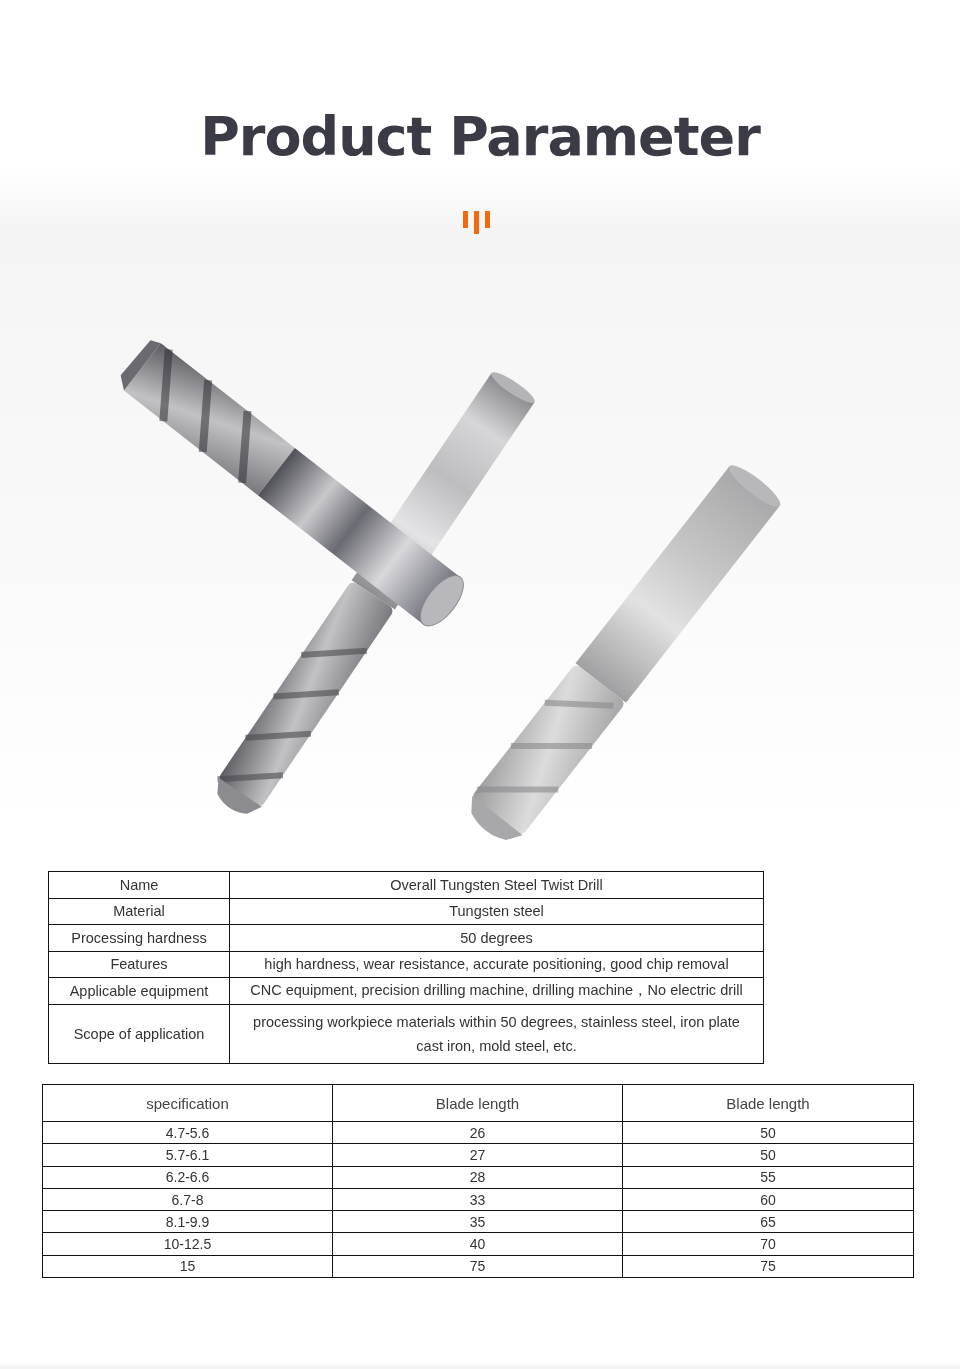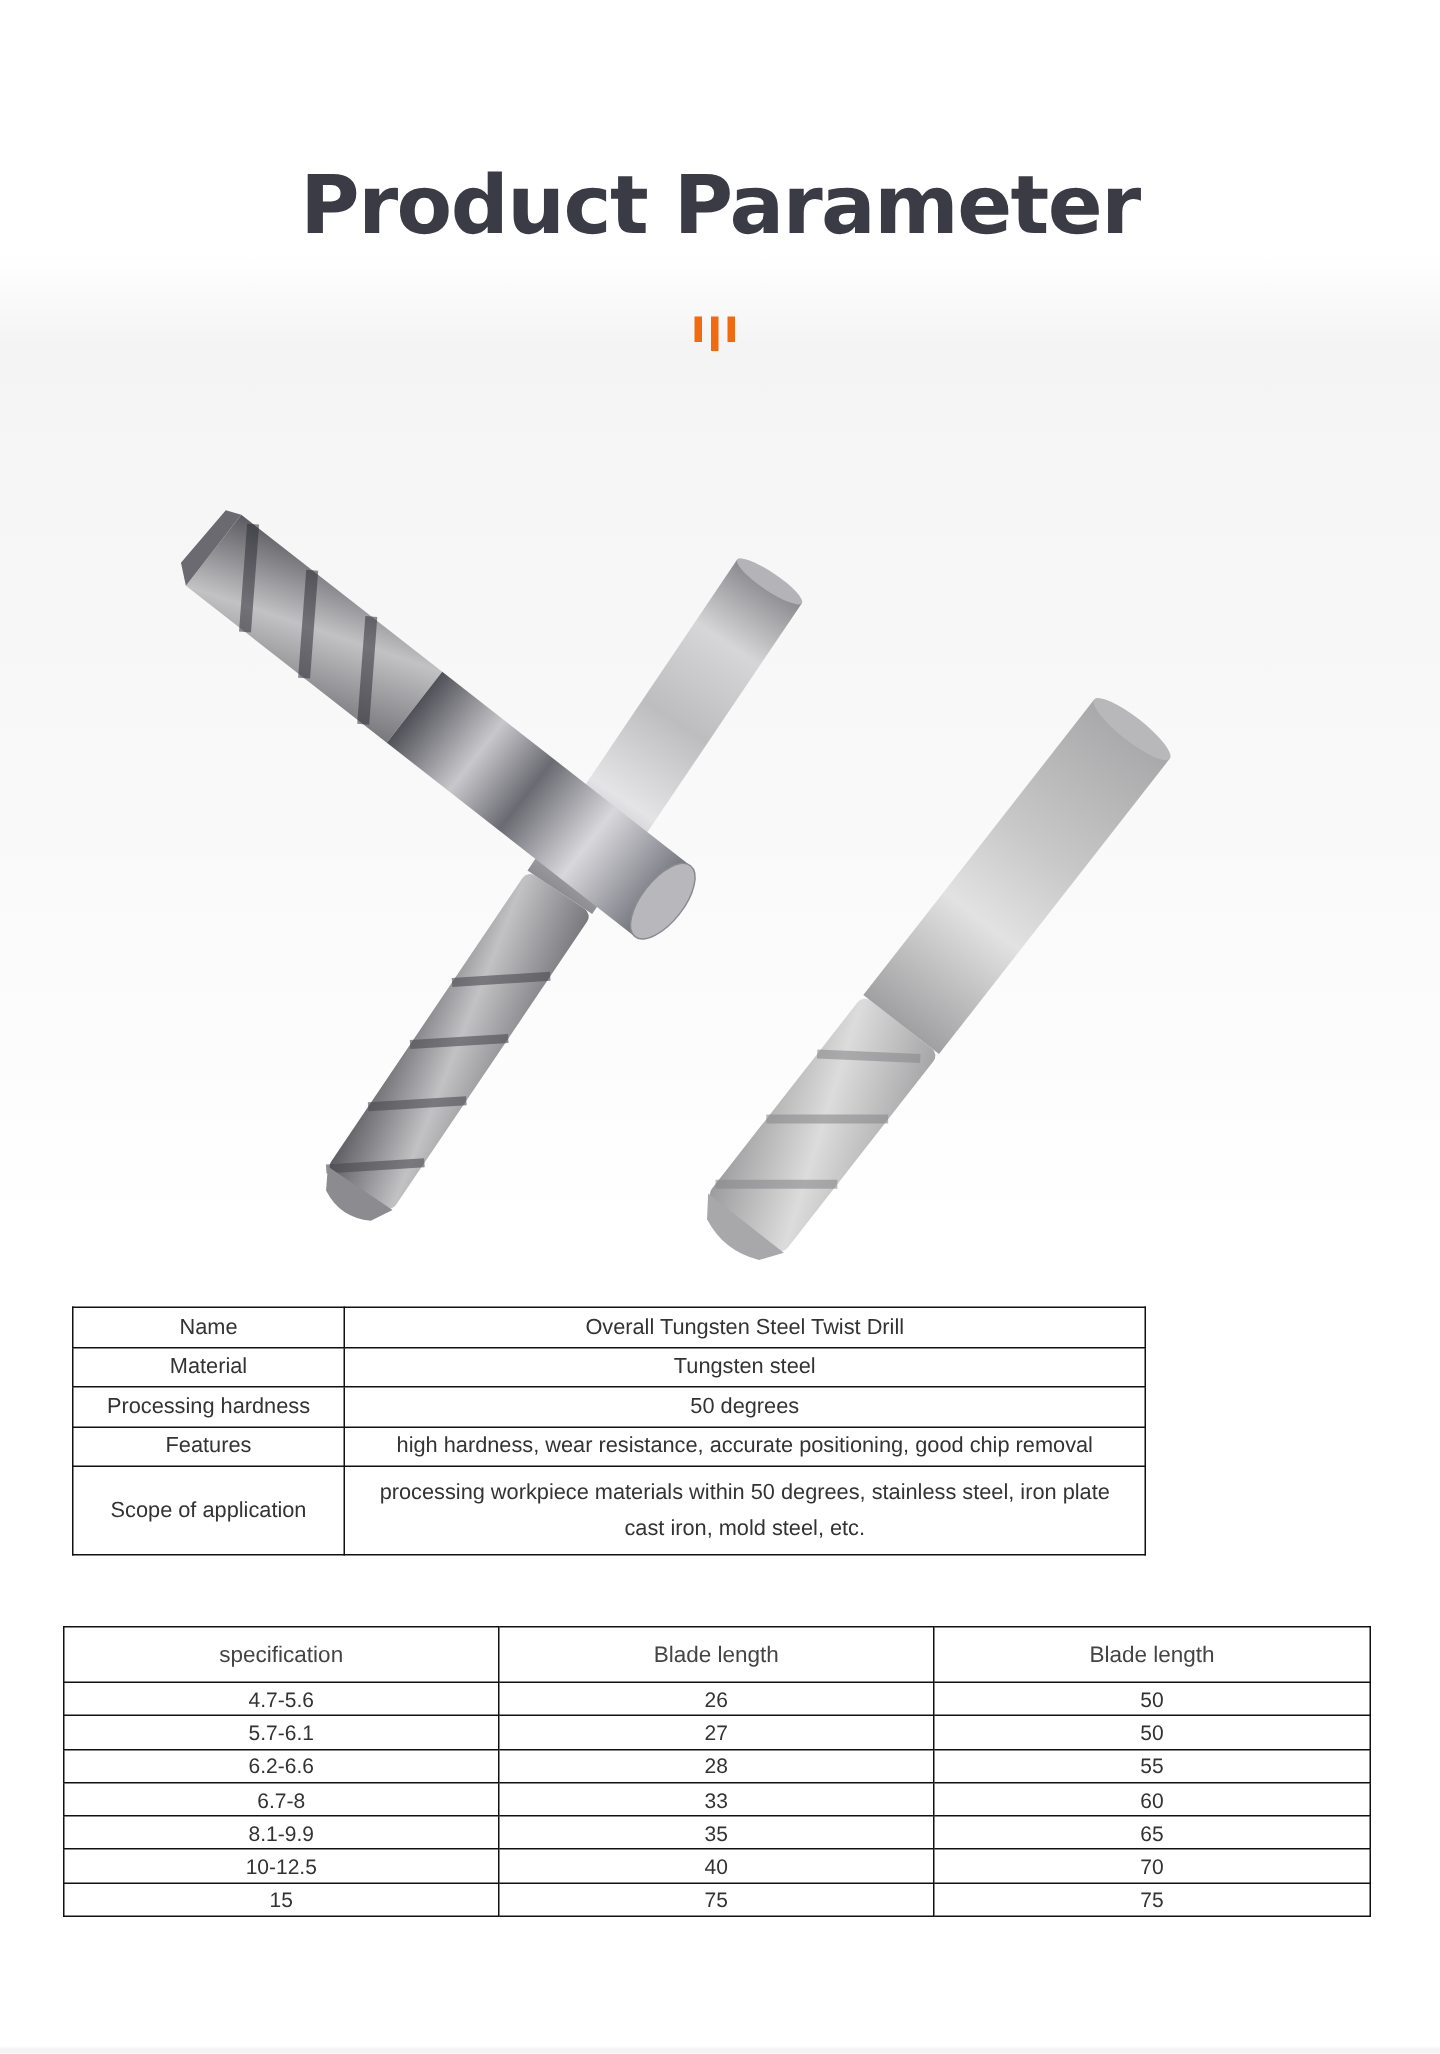--- a/index.html
+++ b/index.html
@@ -145,20 +145,24 @@
     <td>Tungsten steel</td>
   </tr>
   <tr>
     <td class="k">Processing hardness</td>
     <td>50 degrees</td>
   </tr>
   <tr>
     <td class="k">Features</td>
     <td>high hardness, wear resistance, accurate positioning, good chip removal</td>
   </tr>
+  <tr>
+    <td class="k">Applicable equipment</td>
+    <td>CNC equipment, precision drilling machine, drilling machine，No electric drill</td>
+  </tr>
   <tr class="tall">
     <td class="k">Scope of application</td>
     <td>
       <div>processing workpiece materials within 50 degrees, stainless steel, iron plate</div>
       <div>cast iron, mold steel, etc.</div>
     </td>
   </tr>
 </tbody>
   </table>
 

